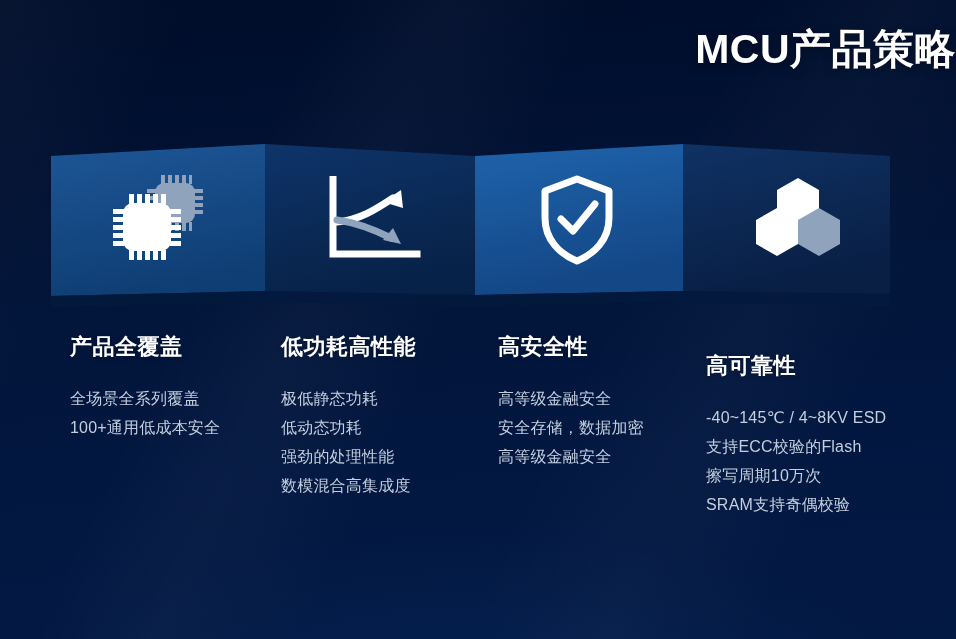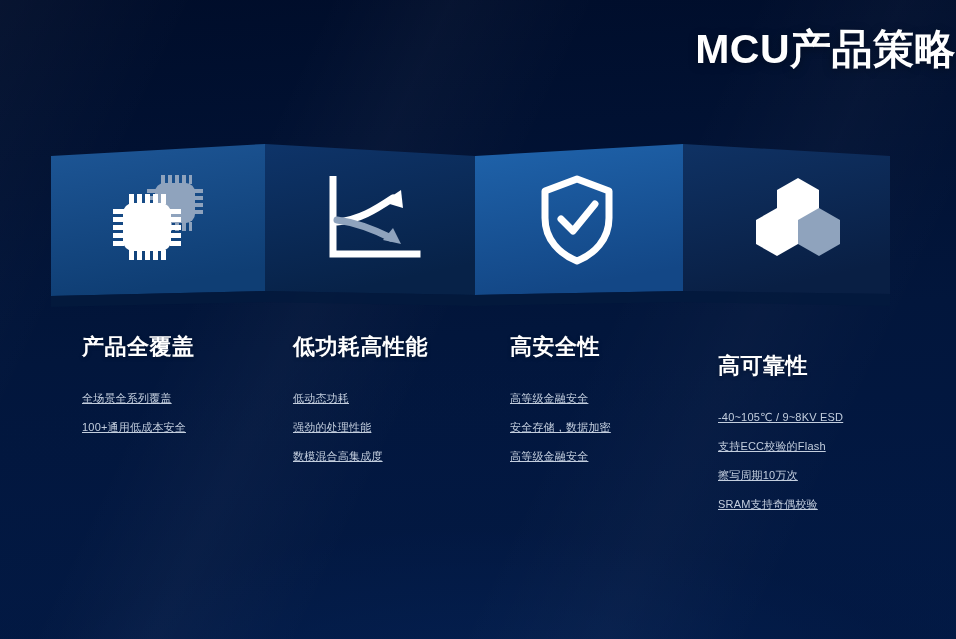--- a/index.html
+++ b/index.html
@@ -32,45 +32,44 @@
     position:absolute;left:0;top:140px;width:956px;height:175px;
   }
   #band svg{display:block;}
   .panel-icon{
     position:absolute;
     display:flex;align-items:center;justify-content:center;
     pointer-events:none;
   }
   
   #columns{
-    position:absolute;left:16px;top:336px;width:940px;height:230px;
+    position:absolute;left:4px;top:336px;width:940px;height:230px;
   }
   .col{
     position:absolute;top:0;
   }
   .col-title{
     color:#ffffff;
     font-size:22px;
     font-weight:700;
     letter-spacing:0.5px;
     line-height:1;
     margin:0 0 26px 0;
     white-space:nowrap;
     text-shadow:0 1px 4px rgba(0,0,0,.3);
   }
   .col-list{
     list-style:none;margin:0;padding:0;
   }
   .col-list li{
     color:#c3cede;
-    font-size:11px;
+    font-size:16px;
     line-height:29px;
     white-space:nowrap;
     letter-spacing:.2px;
-    text-decoration:underline;
   }
   .c1{left:66px;}
   .c2{left:277px;}
   .c3{left:494px;}
   .c4{left:702px;margin-top:19px;}
 </style>
 </head>
 <body>
 
 <div id="stage">
@@ -203,39 +202,40 @@
       <div class="col-title">产品全覆盖</div>
       <ul class="col-list">
         <li>全场景全系列覆盖</li>
         <li>100+通用低成本安全</li>
       </ul>
     </div>
 
     <div class="col c2">
       <div class="col-title">低功耗高性能</div>
       <ul class="col-list">
+        <li>极低静态功耗</li>
         <li>低动态功耗</li>
         <li>强劲的处理性能</li>
         <li>数模混合高集成度</li>
       </ul>
     </div>
 
     <div class="col c3">
       <div class="col-title">高安全性</div>
       <ul class="col-list">
         <li>高等级金融安全</li>
         <li>安全存储，数据加密</li>
         <li>高等级金融安全</li>
       </ul>
     </div>
 
     <div class="col c4">
       <div class="col-title">高可靠性</div>
       <ul class="col-list">
-        <li>-40~105℃ / 9~8KV ESD</li>
+        <li>-40~145℃ / 4~8KV ESD</li>
         <li>支持ECC校验的Flash</li>
         <li>擦写周期10万次</li>
         <li>SRAM支持奇偶校验</li>
       </ul>
     </div>
 
   </div>
 </div>
 
 </body></html>

